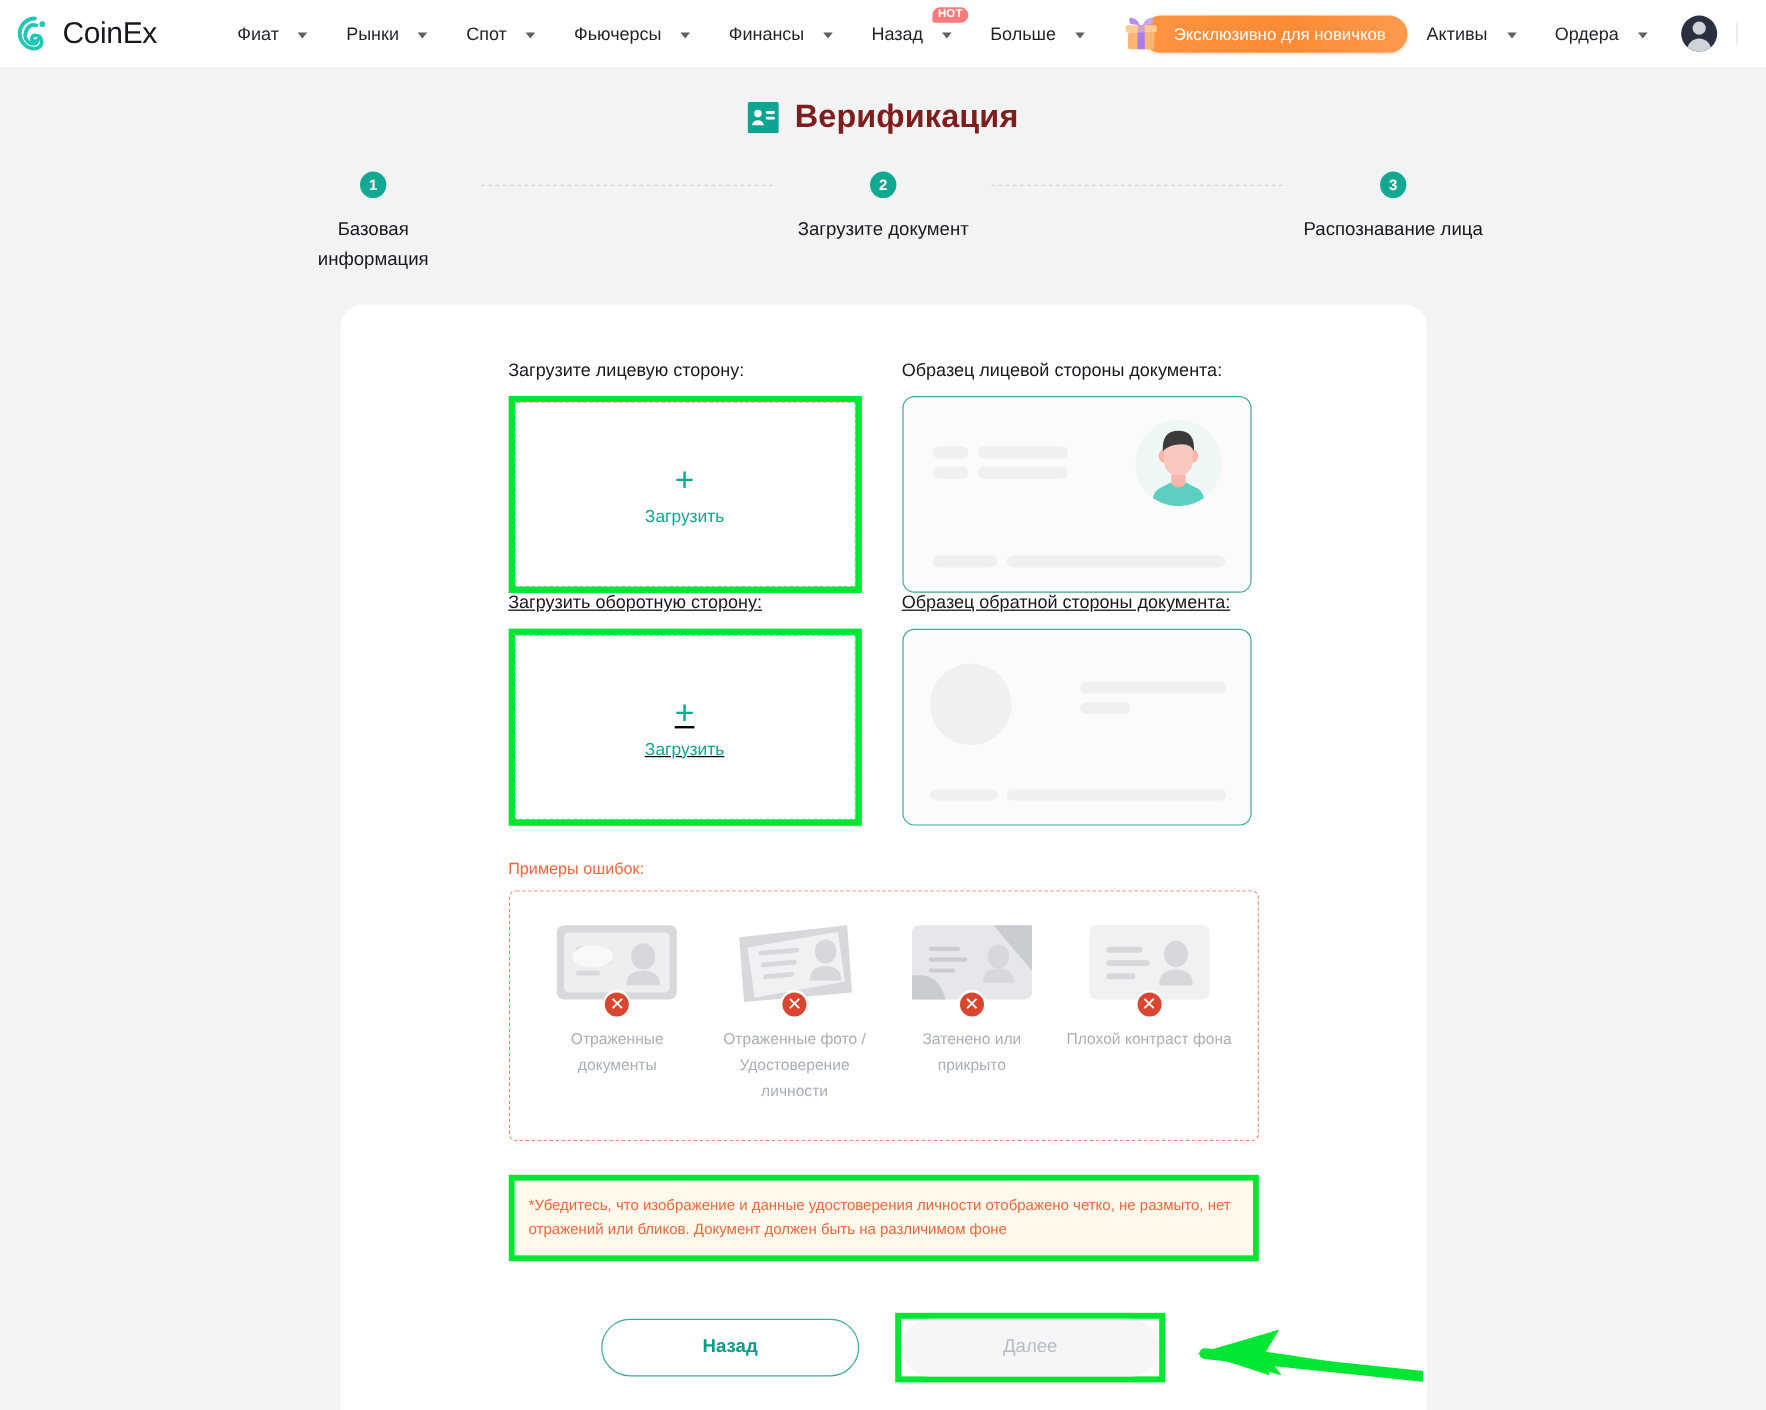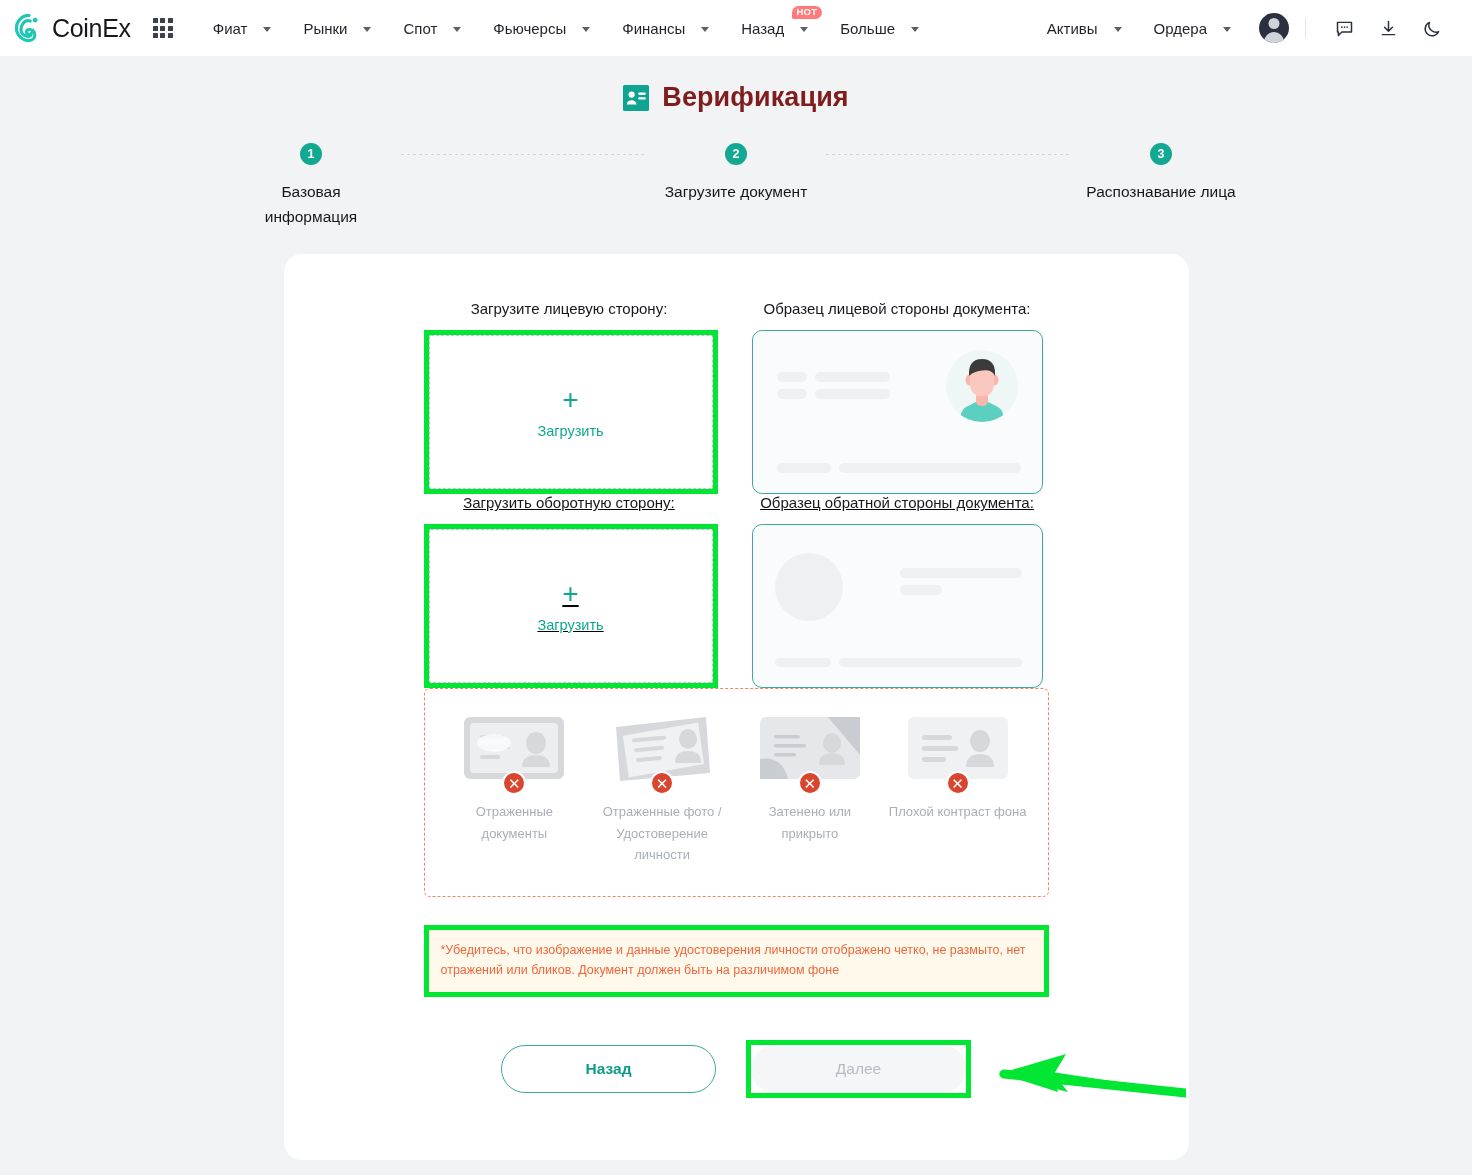--- a/index.html
+++ b/index.html
@@ -121,21 +121,21 @@
   .card {
     width: 905px; margin: 25px auto 0; background: #fff;
     border-radius: 18px; padding: 46px 0 0; min-height: 906px;
   }
   .card-inner { width: 625px; margin: 0 auto; }
 
   .field-label {
     font-size: 15px; color: #16181d; margin-bottom: 13px;
   }
   .row { display: flex; gap: 37px; }
-  .col { width: 291px; text-align: center; }
+  .col { width: 291px; }
 
   
   .upload-outer {
     border: 5px solid #00e632; padding: 0; background: #00e632;
     width: 294px; height: 164px;
   }
   .upload-box {
     width: 100%; height: 100%;
     border: 1.5px dashed #bfc4cc; border-radius: 2px;
     background: #fff;
@@ -266,20 +266,33 @@
       <span class="hot-badge">HOT</span>
       <span>Назад</span>
       <span class="caret"></span>
     </div>
     <div class="nav-item">
       <span>Больше</span>
       <span class="caret"></span>
     </div>
   </div>
 
+  <div class="promo-wrap">
+    <span class="gift-icon">
+      <svg viewBox="0 0 34 34" width="34" height="34">
+        <path d="M8 9 Q5 3 10 4 Q14 5 16 10 Z" fill="#b98cf0"></path>
+        <path d="M26 9 Q29 3 24 4 Q20 5 18 10 Z" fill="#c9a6f5"></path>
+        <rect x="4" y="10" width="26" height="6" rx="1.6" fill="#ffc58a"></rect>
+        <rect x="6" y="16" width="22" height="14" rx="1.6" fill="#ffb571"></rect>
+        <rect x="14" y="10" width="6" height="20" fill="#a97bec"></rect>
+        <rect x="4" y="10" width="26" height="6" rx="1.6" fill="#ffd4a5" opacity=".45"></rect>
+      </svg>
+    </span>
+    <span class="promo-pill">Эксклюзивно для новичков</span>
+  </div>
 
   <div class="nav-right">
     <div class="nav-item">
       <span>Активы</span>
       <span class="caret"></span>
     </div>
     <div class="nav-item">
       <span>Ордера</span>
       <span class="caret"></span>
     </div>
@@ -390,20 +403,21 @@
         <div class="sample">
           <div class="bar" style="left:22px; top:28px; width:68px; height:68px; border-radius:50%; background:#eef0f2;"></div>
           <div class="bar" style="left:147px; top:43px; width:122px; height:10px;"></div>
           <div class="bar" style="left:147px; top:60px; width:42px; height:10px;"></div>
           <div class="bar" style="left:22px; top:133px; width:56px; height:9px;"></div>
           <div class="bar" style="left:86px; top:133px; width:183px; height:9px;"></div>
         </div>
       </div>
     </div>
 
+    <div class="errors-title">Примеры ошибок:</div>
     <div class="errors-box">
 
       <div class="err-item">
         <div class="err-img">
           <svg viewBox="0 0 104 72" width="104" height="72">
             <rect x="2" y="2" width="100" height="62" rx="6" fill="#d6d8dc"></rect>
             <rect x="8" y="8" width="88" height="50" rx="4" fill="#eceef0"></rect>
             <ellipse cx="74" cy="28" rx="10" ry="11" fill="#d6d8dc"></ellipse>
             <path d="M60 52 q0-12 14-12 t14 12z" fill="#d6d8dc"></path>
             <rect x="18" y="20" width="24" height="4" rx="2" fill="#d6d8dc"></rect>

